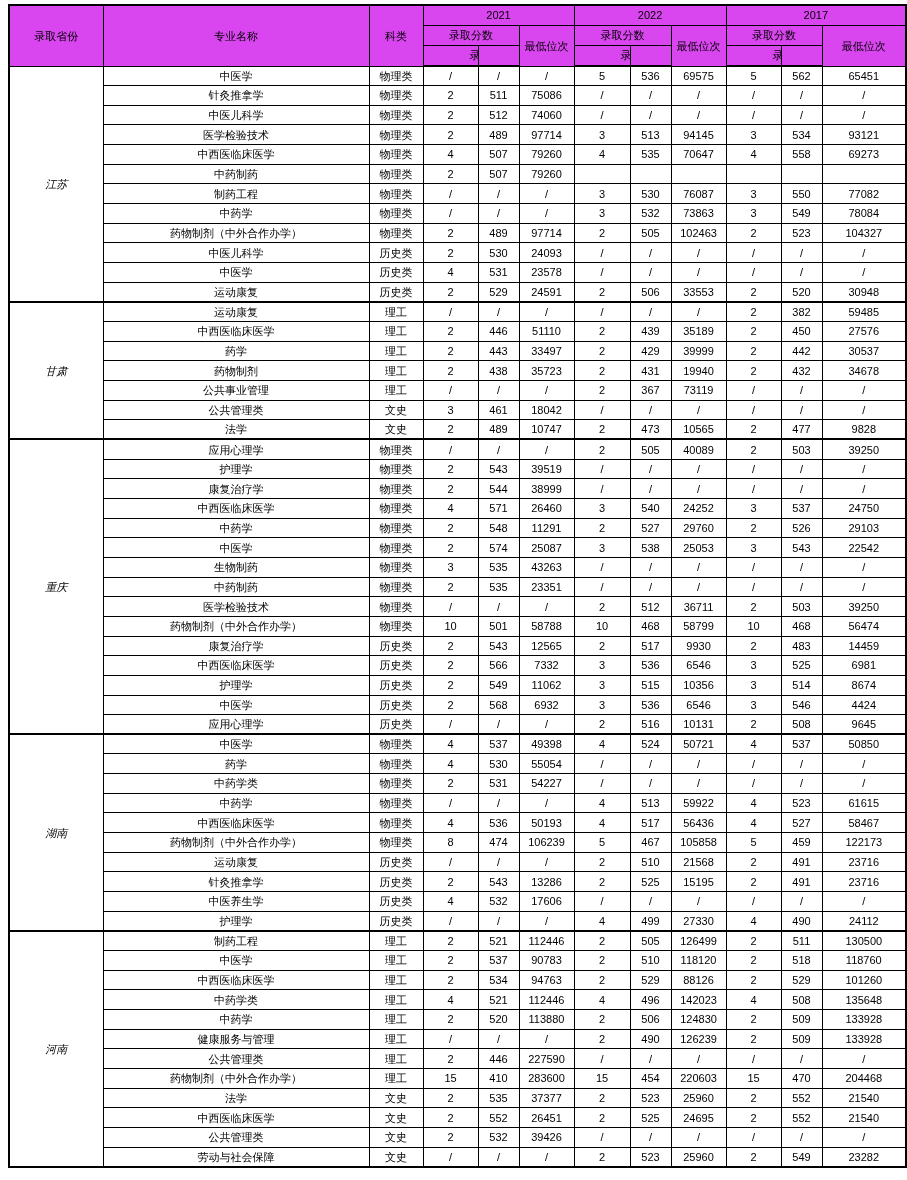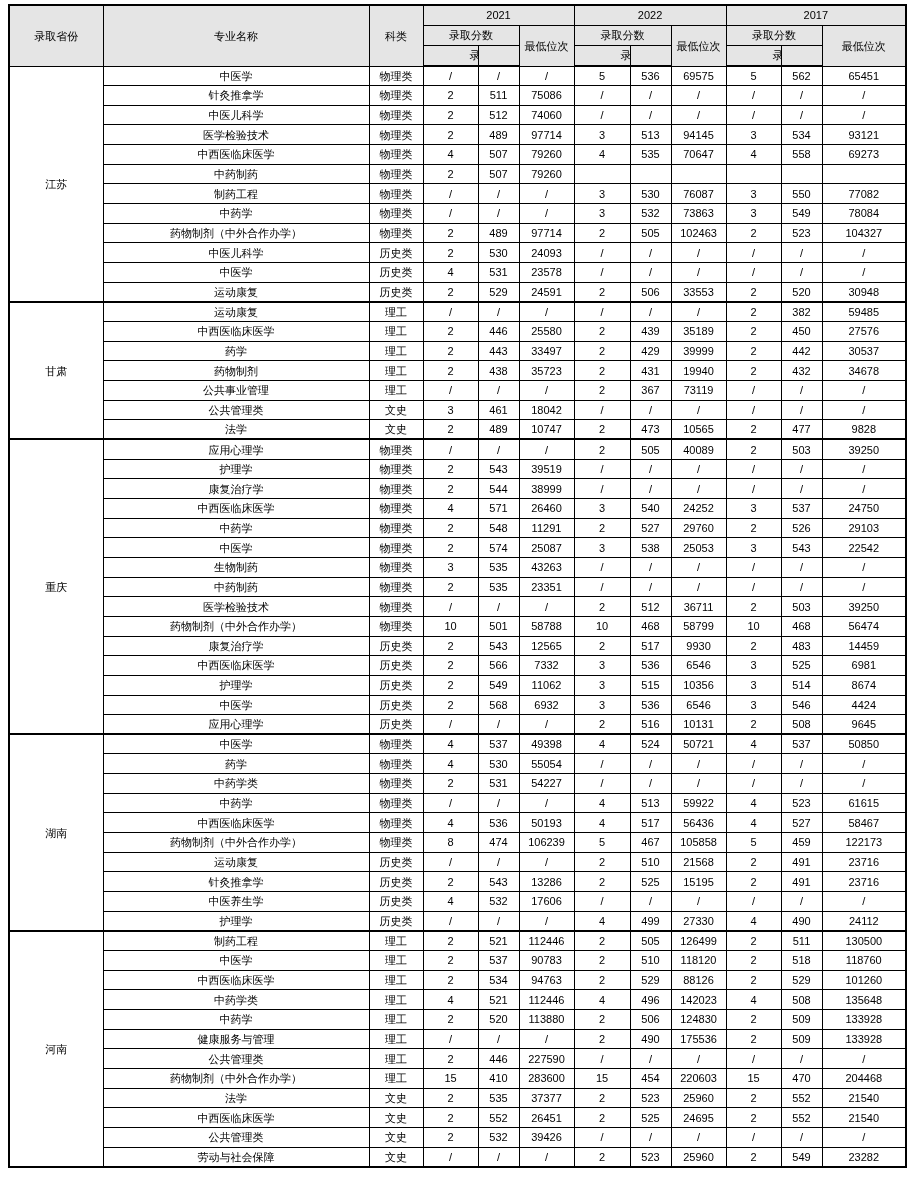--- a/index.html
+++ b/index.html
@@ -26,28 +26,28 @@
   table.adm th, table.adm td {
     border: 1px solid #000000;
     text-align: center;
     vertical-align: middle;
     padding: 0 1px;
     overflow: hidden;
     white-space: nowrap;
   }
   table.adm { border: 2px solid #000000; }
   thead th {
-    background: #e5e5e5;
+    background: #d946ef;
     font-weight: normal;
     height: 19px;
   }
   thead tr:last-child th { border-bottom: 2px solid #000000; padding-left: 46px; }
   tbody tr { height: 19.66px; }
   tbody td { background: #ffffff; }
-  td.province-cell { border-left: 2px solid #000000; border-right: 2px solid #000000; }
+  td.province-cell { border-left: 2px solid #000000; border-right: 2px solid #000000; font-style: italic; }
   th.col-province { border-right: 2px solid #000000; }
   tr.sec-start td { border-top: 2px solid #000000; }
 </style>
 </head>
 <body>
 
 <div class="table-wrap">
   <table class="adm">
     <colgroup>
       <col style="width:94px">
@@ -259,21 +259,21 @@
           <td>/</td>
           <td>2</td>
           <td>382</td>
           <td>59485</td>
         </tr>
         <tr>
           <td>中西医临床医学</td>
           <td>理工</td>
           <td>2</td>
           <td>446</td>
-          <td>25580</td>
+          <td>51110</td>
           <td>2</td>
           <td>439</td>
           <td>35189</td>
           <td>2</td>
           <td>450</td>
           <td>27576</td>
         </tr>
         <tr>
           <td>药学</td>
           <td>理工</td>
@@ -733,21 +733,21 @@
           <td>133928</td>
         </tr>
         <tr>
           <td>健康服务与管理</td>
           <td>理工</td>
           <td>/</td>
           <td>/</td>
           <td>/</td>
           <td>2</td>
           <td>490</td>
-          <td>175536</td>
+          <td>126239</td>
           <td>2</td>
           <td>509</td>
           <td>133928</td>
         </tr>
         <tr>
           <td>公共管理类</td>
           <td>理工</td>
           <td>2</td>
           <td>446</td>
           <td>227590</td>

